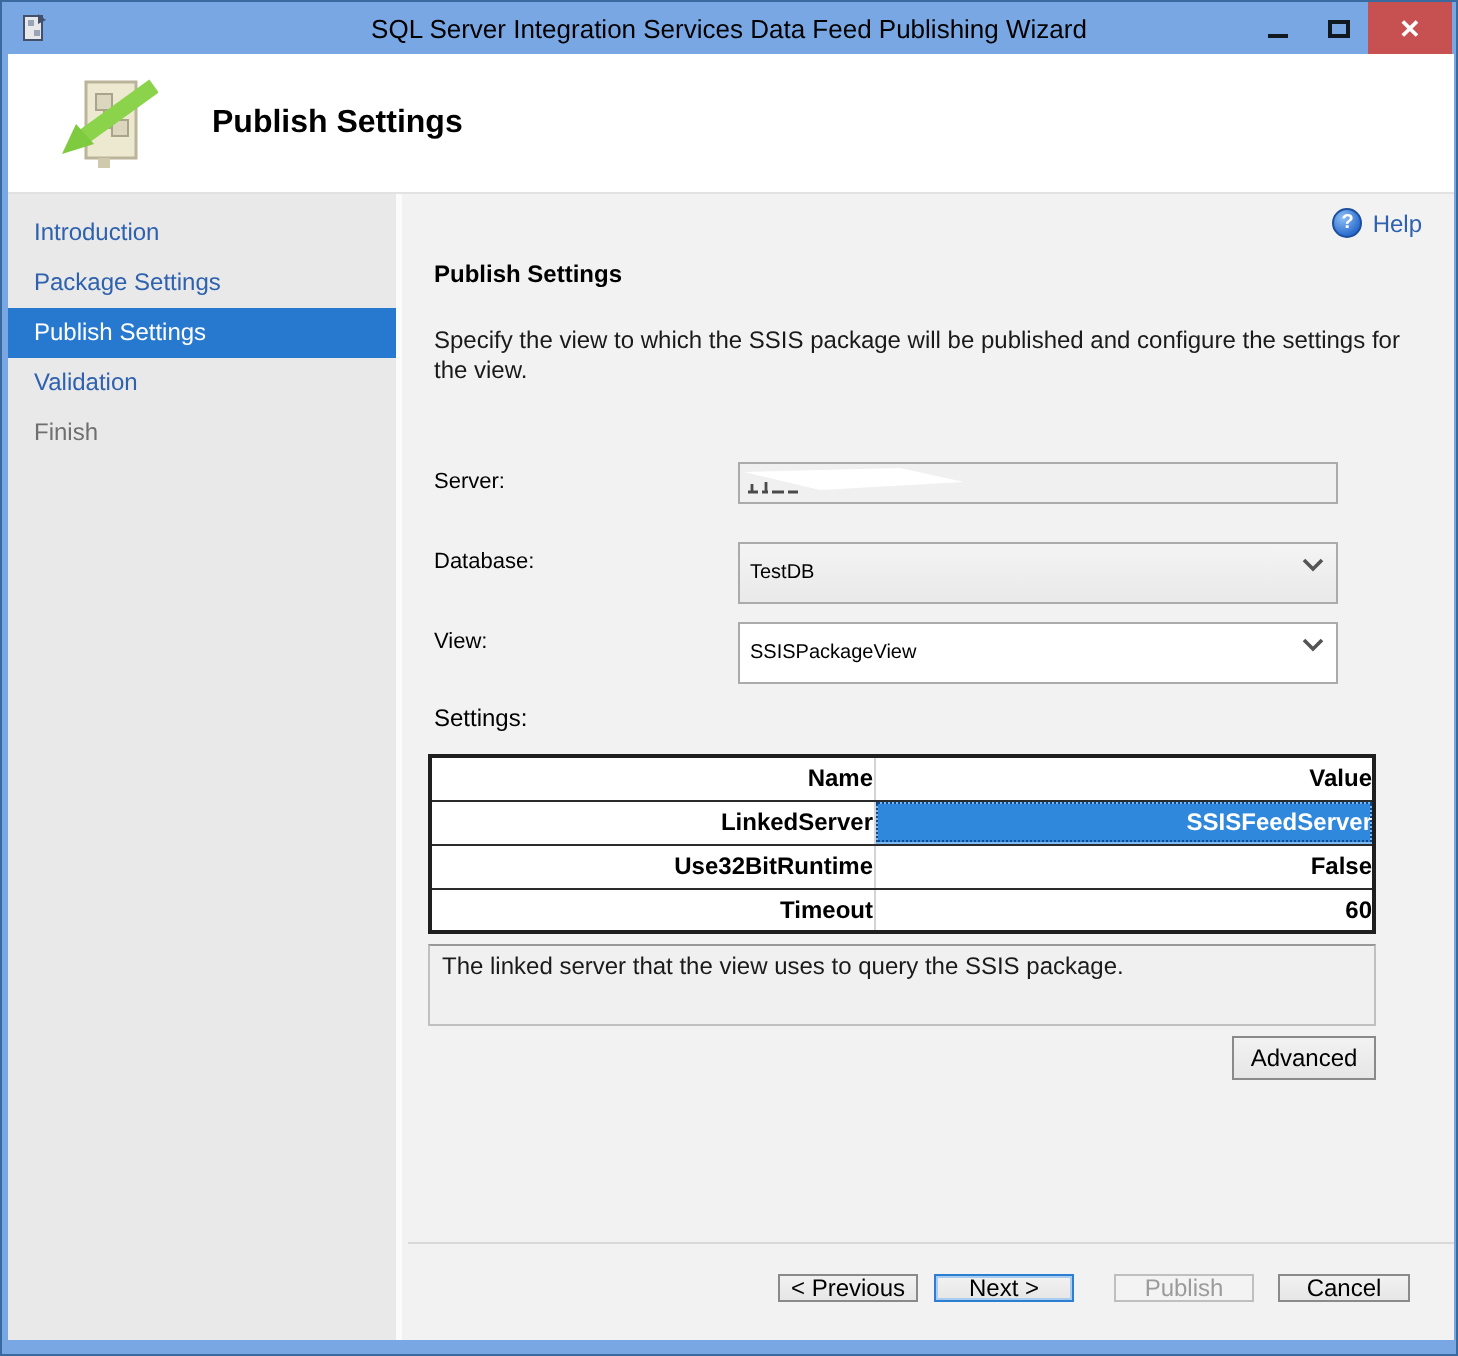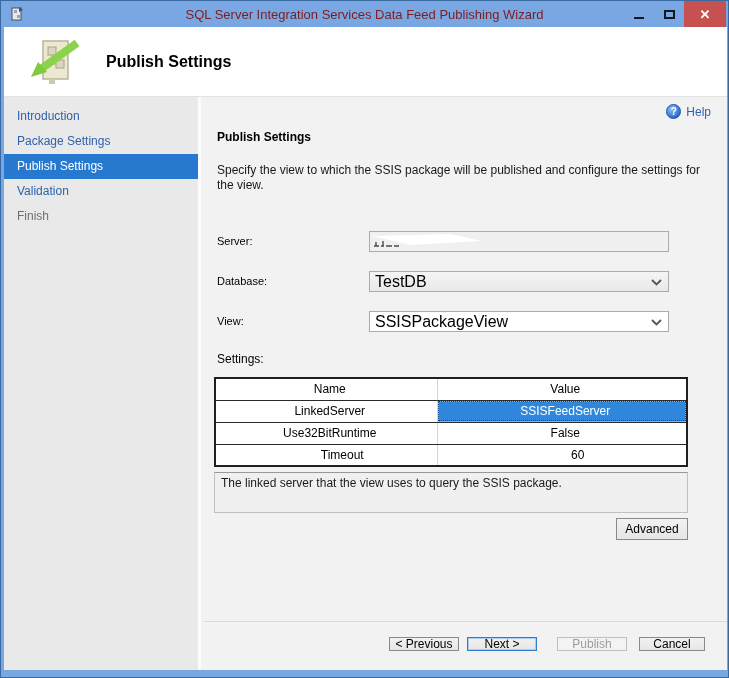--- a/index.html
+++ b/index.html
@@ -8,21 +8,21 @@
     position:relative; width:729px; height:678px;
     background:#79A7E3; border:1px solid #38699F; overflow:hidden;
   }
   
   .titlebar {
     position:absolute; left:0; top:0; width:100%; height:26px;
     display:flex; align-items:center;
   }
   .app-icon { position:absolute; left:8px; top:5px; width:16px; height:16px; }
   .title-text {
-    flex:1; text-align:center; font-size:13px; color:#7f1d1d;
+    flex:1; text-align:center; font-size:13px; color:#000000;
   }
   .win-controls { position:absolute; right:2px; top:0; height:26px; display:flex; align-items:stretch; }
   .btn-min, .btn-max { width:30px; display:flex; align-items:center; justify-content:center; cursor:default; }
   .glyph-min { width:10px; height:2px; background:#101820; margin-top:8px; }
   .glyph-max { width:11px; height:9px; border:2px solid #101820; background:transparent; }
   .btn-close {
     width:42px; background:#C75050; color:#fff; display:flex; align-items:center;
     justify-content:center; font-size:13px; font-weight:bold;
   }
   
@@ -60,37 +60,37 @@
   .page-heading { position:absolute; left:13px; top:33px; font-size:12px; font-weight:bold; color:#000; }
   .page-desc { position:absolute; left:13px; top:66px; width:486px; font-size:12px; color:#1A1A1A; line-height:15px; }
   
   .f-label { position:absolute; left:13px; font-size:11px; color:#000; }
   .lbl-server { top:138px; } .lbl-db { top:178px; } .lbl-view { top:218px; }
   .txt-server {
     position:absolute; left:165px; top:134px; width:300px; height:21px;
     background:#F0F0F0; border:1px solid #ABABAB;
   }
   .combo {
-    position:absolute; left:165px; width:300px; height:21px;
+    position:absolute; left:165px; width:300px; height:31px;
     border:1px solid #ABABAB; display:flex; align-items:center;
-    font-size:16px; color:#000; padding-left:5px; cursor:pointer;
+    font-size:10px; color:#000; padding-left:5px; cursor:pointer;
   }
   .combo-db { top:174px; background:linear-gradient(#F4F4F4,#E9E9E9); }
   .combo-view { top:214px; background:#FFFFFF; }
   .combo .chev { position:absolute; right:6px; top:7px; }
   .settings-label { position:absolute; left:13px; top:255px; font-size:12px; color:#000; }
   
   .settings-table {
     position:absolute; left:10px; top:280px; width:474px;
     border:2px solid #1F1F1F; border-collapse:collapse; table-layout:fixed;
     background:#FFFFFF; font-size:12px;
   }
   .settings-table col.c-name { width:222px; }
   .settings-table th, .settings-table td {
-    height:22px; padding:0 0 0 7px; text-align:center; font-weight:normal;
+    height:22px; padding:0 0 0 7px; text-align:right; font-weight:bold;
     border-bottom:1px solid #2B2B2B; overflow:hidden; white-space:nowrap;margin-top:12px;
   }
   .settings-table th { border-right:1px solid #D4D4D4; color:#000; }
   .settings-table td.name-cell { border-right:1px solid #D4D4D4; }
   .settings-table tr:last-child td { border-bottom:none;padding-left:32px; }
   td.val-selected {
     background:#3088DC; color:#FFFFFF;
     box-shadow: inset 0 0 0 1px #7CB8F0;
     outline:1px dotted #0D4B8E; outline-offset:-2px;
   }

